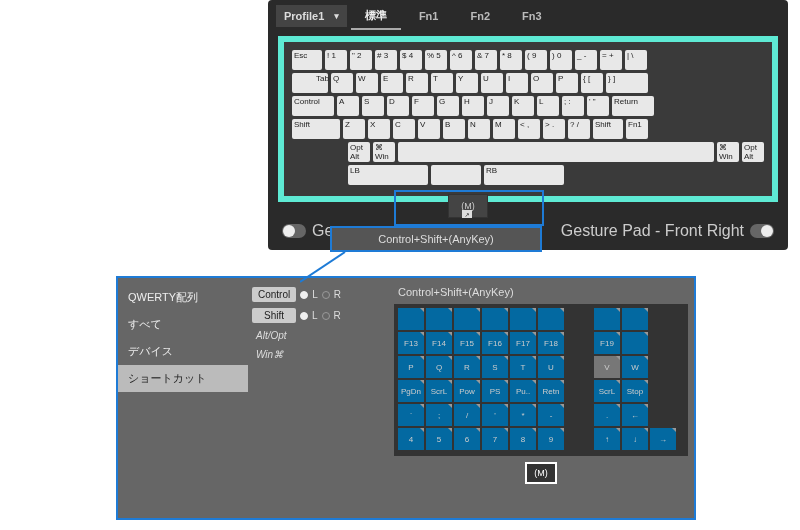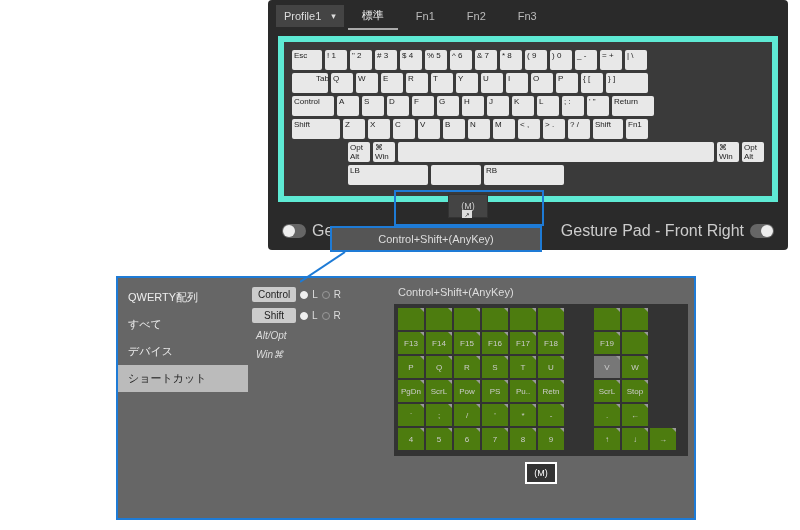--- a/index.html
+++ b/index.html
@@ -1,20 +1,20 @@
 <!DOCTYPE html>
 <html><head>
 <meta charset="utf-8">
 <style>
 * { box-sizing: border-box; margin: 0; padding: 0; }
 body { width: 800px; height: 530px; background: #fff; font-family: Arial, sans-serif; font-size: 11px; position: relative; overflow: hidden; }
 
 
 .top-panel { position: absolute; left: 268px; top: 0; width: 520px; height: 250px; background: #2a2a2a; border-radius: 4px; }
-.top-bar { display: flex; align-items: center; height: 32px; padding: 0 8px; gap: 4px; }
+.top-bar { display: flex; align-items: center; height: 32px; padding: 0 8px; gap: 4px; font-weight: bold; }
 .profile-dd { background: #444; color: #ddd; height: 22px; display: flex; align-items: center; padding: 0 8px; gap: 10px; font-size: 11px; cursor: pointer; }
 .chevron { font-size: 9px; }
 .tab { color: #bbb; padding: 0 14px; height: 28px; display: flex; align-items: center; cursor: pointer; font-size: 11px; }
 .tab.active { border-bottom: 2px solid #aaa; color: #eee; }
 .spacer { flex: 1; }
 
 .kbd-frame { margin: 4px 10px 0; background: #3a3a3a; border: 6px solid #5eead4; padding: 8px; }
 .kbd-row { display: flex; gap: 3px; margin-bottom: 3px; }
 .key { background: #e8e8e8; color: #222; font-size: 8px; height: 20px; display: flex; align-items: flex-start; justify-content: flex-start; padding: 1px 2px; border-radius: 2px; position: relative; }
 .key.w1 { width: 22px; }
@@ -44,21 +44,21 @@
 .mod-row { display: flex; align-items: center; gap: 4px; padding: 3px 4px; font-size: 10px; color: #ddd; }
 .mod-chip { background: #ccc; color: #222; padding: 2px 6px; border-radius: 2px; font-size: 10px; min-width: 44px; text-align: center; }
 .radio { width: 8px; height: 8px; border: 1px solid #999; border-radius: 50%; display: inline-block; }
 .radio.on { background: #eee; border-color: #eee; }
 .mod-txt { color: #ddd; font-size: 10px; padding: 4px 8px; font-style: italic; }
 
 .right-col { flex: 1; padding: 6px 6px; }
 .right-title { color: #ddd; font-size: 11px; margin: 2px 0 6px 4px; }
 .dark-grid { background: #333; padding: 4px; }
 .dg-row { display: flex; gap: 2px; margin-bottom: 2px; }
-.dkey { width: 26px; height: 22px; background: #4d7c0f; color: #ccc; font-size: 8px; display: flex; align-items: center; justify-content: center; position: relative; }
+.dkey { width: 26px; height: 22px; background: #0369a1; color: #ccc; font-size: 8px; display: flex; align-items: center; justify-content: center; position: relative; }
 .dkey::before { content: ''; position: absolute; top: 0; right: 0; border-left: 4px solid transparent; border-top: 4px solid #999; }
 .dkey.hl { background: #777; }
 .dkey.gap { background: transparent; }
 .dkey.gap::before { display: none; }
 .m-btn { margin: 6px auto 0; width: 32px; height: 22px; border: 2px solid #fff; background: #333; color: #fff; font-size: 9px; display: flex; align-items: center; justify-content: center; }
 .bottom-center { display: flex; justify-content: center; }
 </style>
 </head>
 <body>
 

